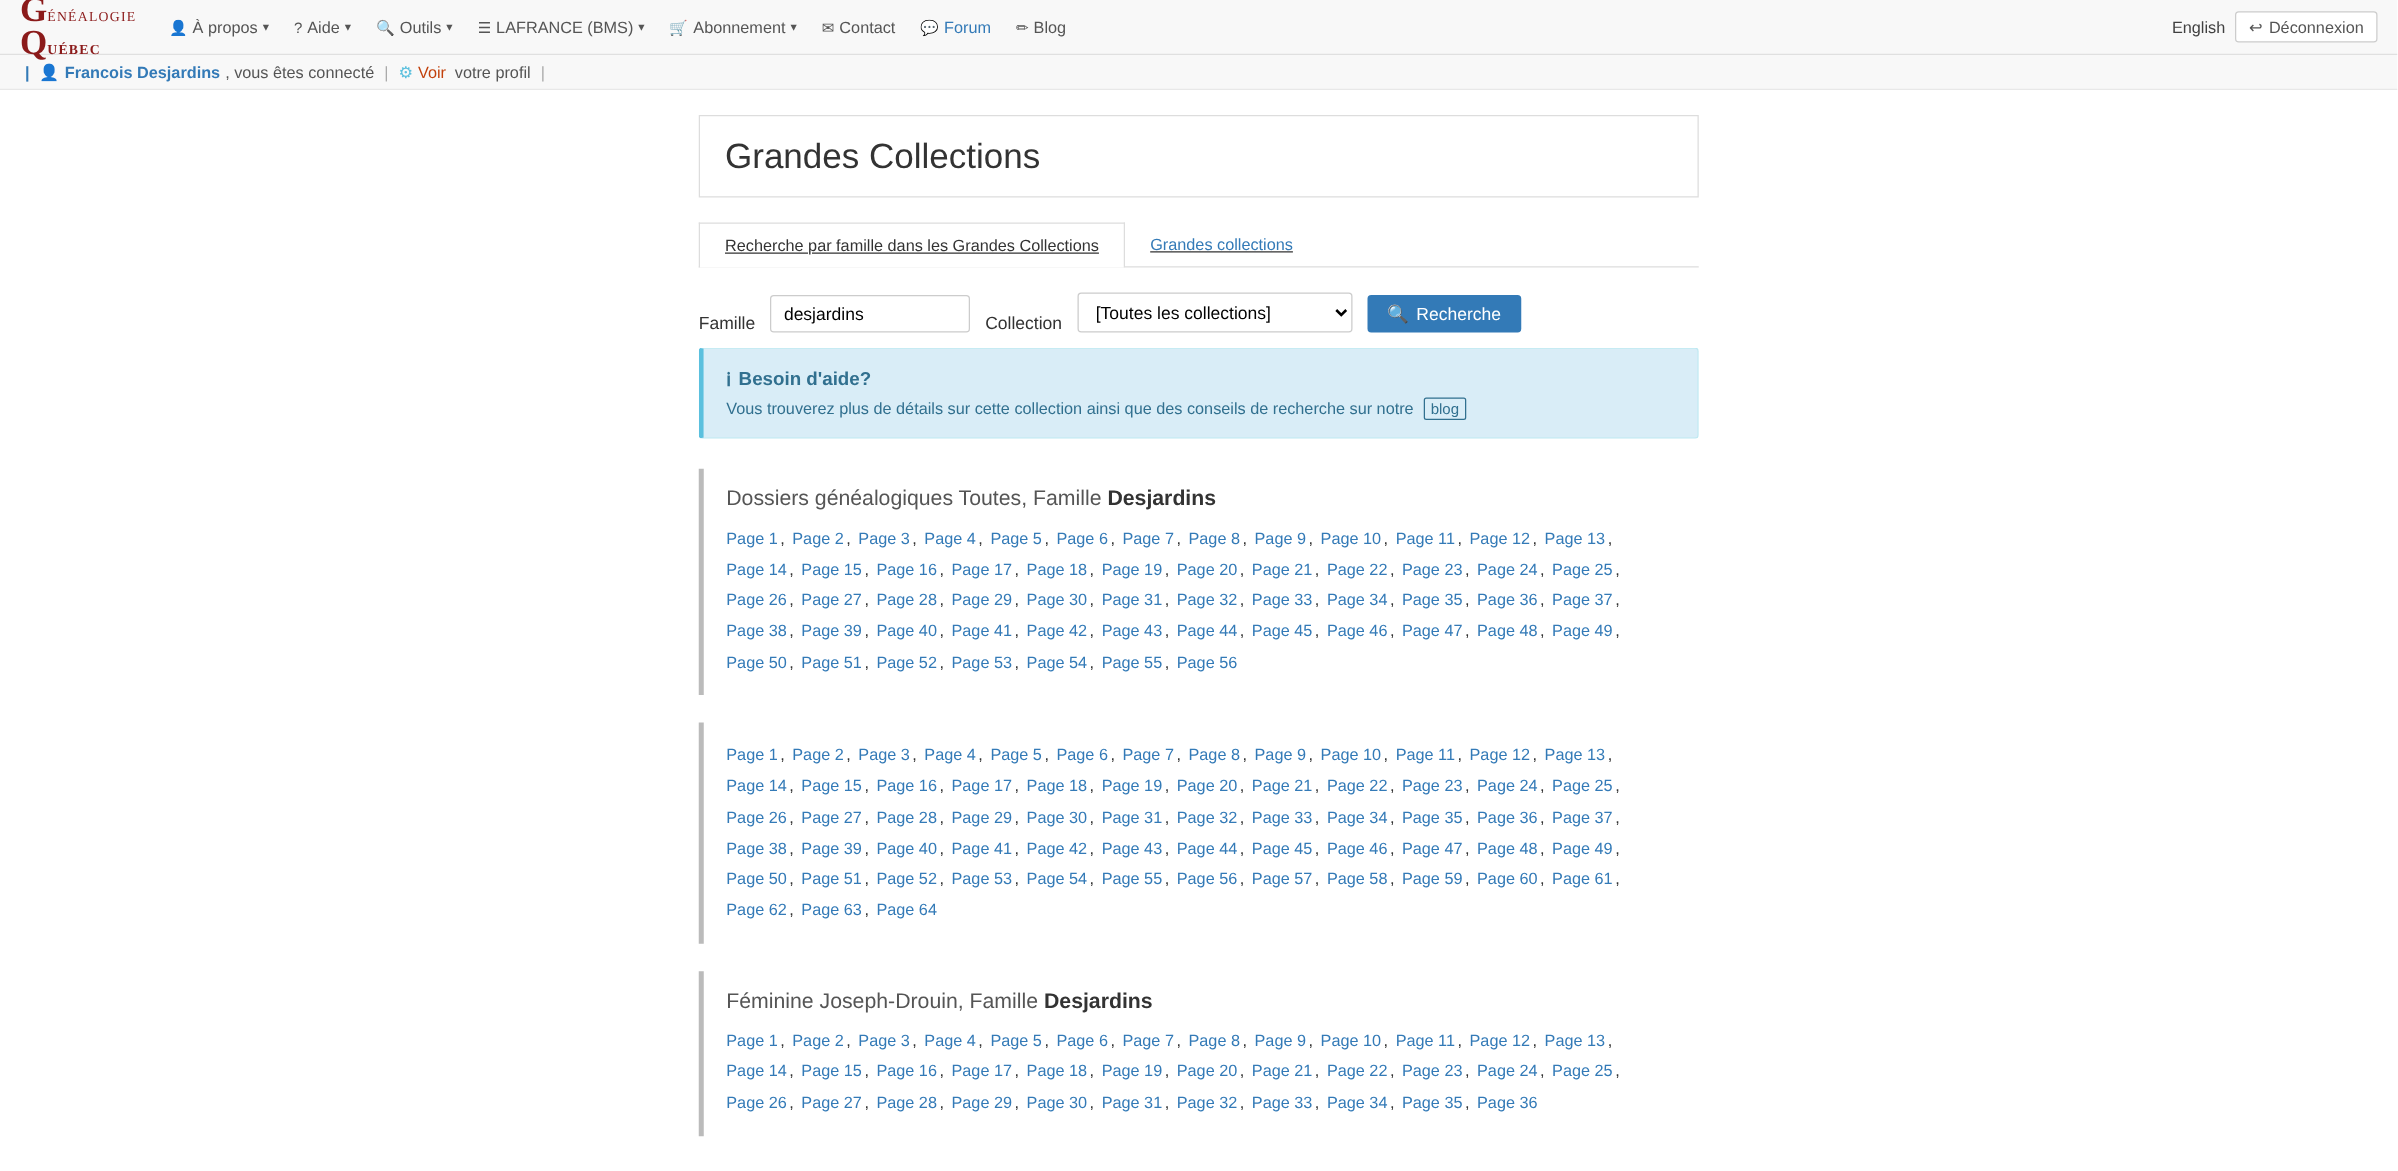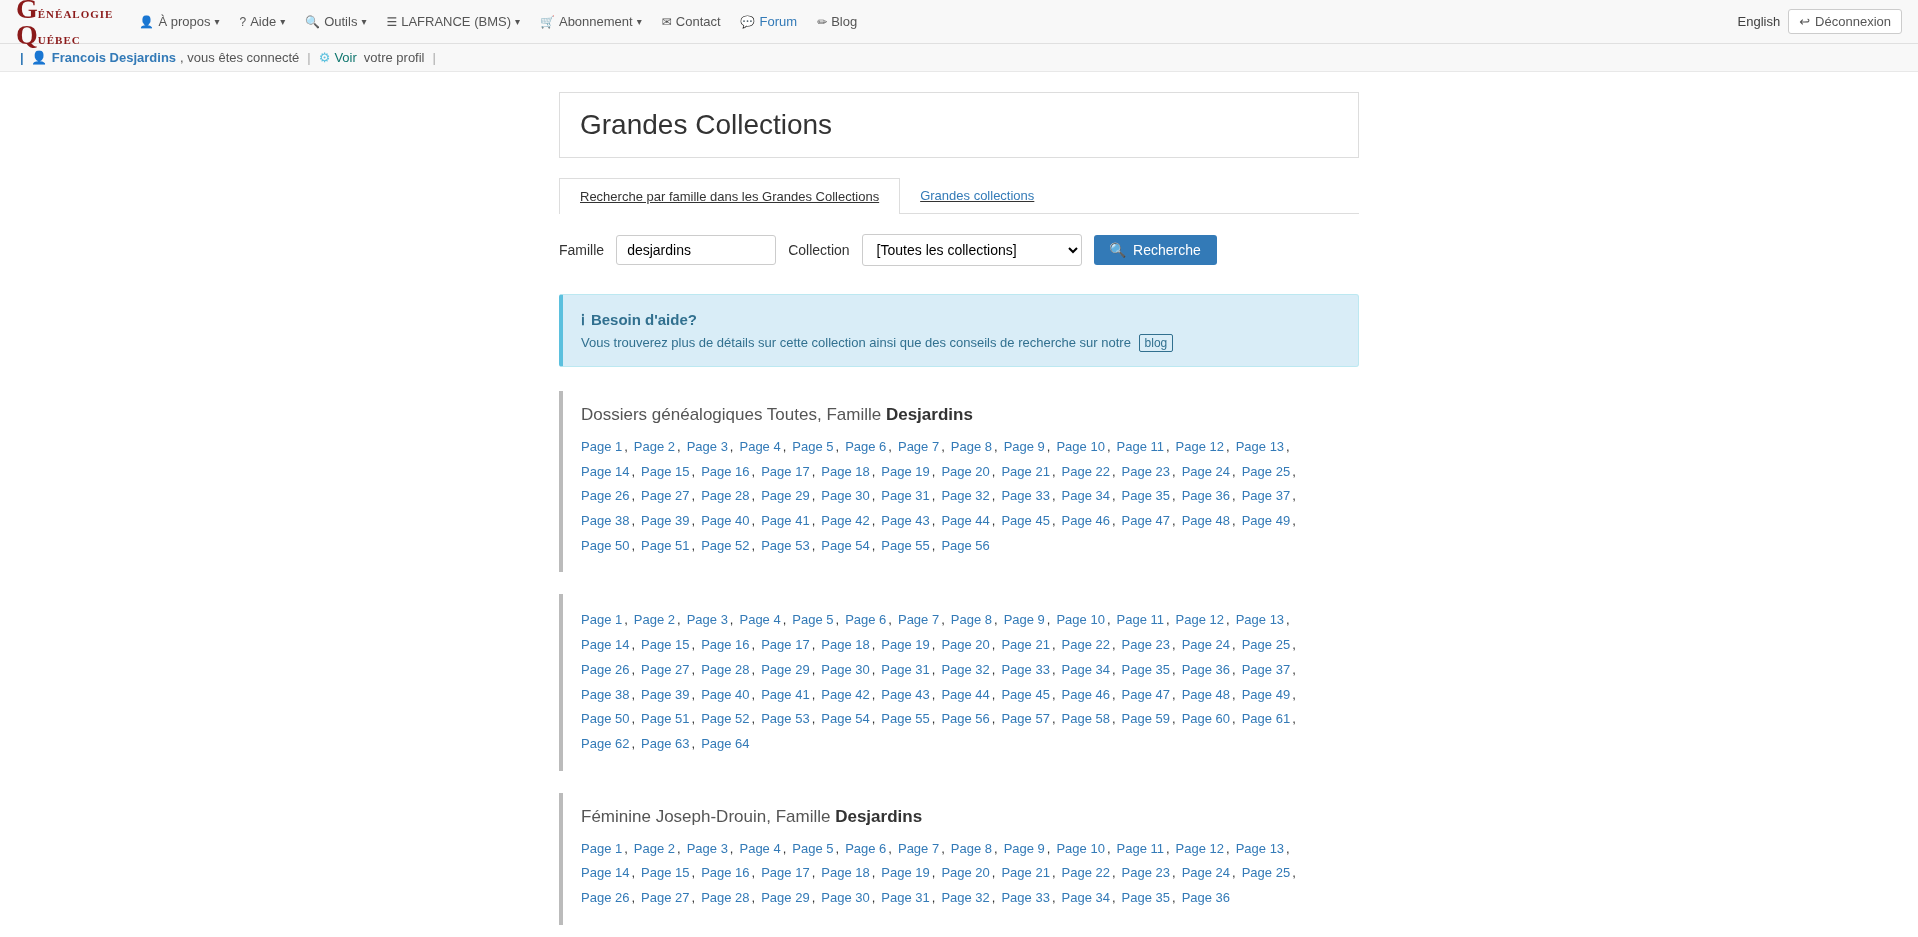--- a/index.html
+++ b/index.html
@@ -112,23 +112,23 @@
     .tab.link-tab {
       color: #337ab7;
       text-decoration: none;
       border: none;
       background: none;
     }
 
     
     .search-form {
       display: flex;
-      align-items: center;
+      align-items: flex-end;
       gap: 12px;
-      margin-bottom: 28px;
+      margin-bottom: 12px;
       flex-wrap: wrap;
     }
     .search-form label {
       font-size: 14px;
       color: #333;
     }
     .search-form input[type="text"] {
       border: 1px solid #ccc;
       border-radius: 3px;
       padding: 6px 10px;
@@ -226,21 +226,21 @@
     }
   </style>
 </head>
 <body>
 
 <nav class="navbar">
   <a class="navbar-brand" href="#">
     <div class="brand-logo">
       <span style="display:flex;align-items:baseline;gap:0;">
         <span style="font-size:28px;font-weight:bold;color:#8b1a1a;font-family:Georgia,serif;">G</span>
-        <span style="font-size:11px;font-weight:bold;color:#8b1a1a;font-family:Georgia,serif;letter-spacing:1px;">ÉNÉALOGIE</span>
+        <span style="font-size:11px;font-weight:normal;color:#8b1a1a;font-family:Georgia,serif;letter-spacing:1px;">ÉNÉALOGIE</span>
       </span>
       <span style="display:flex;align-items:baseline;gap:0;margin-top:-2px;">
         <span style="font-size:28px;font-weight:bold;color:#8b1a1a;font-family:Georgia,serif;">Q</span>
         <span style="font-size:11px;font-weight:bold;color:#8b1a1a;font-family:Georgia,serif;letter-spacing:1px;">UÉBEC</span>
       </span>
     </div>
   </a>
 
   <a class="nav-item" href="#">
     <span class="nav-icon">👤</span>
@@ -289,21 +289,21 @@
   </button>
 </nav>
 
 <div class="user-bar">
   <span style="color:#337ab7;font-weight:bold;margin-right:4px;">|</span>
   <span style="color:#555;">👤</span>
   <a href="#" style="color:#337ab7;font-weight:bold;">Francois Desjardins</a>
   <span>, vous êtes connecté</span>
   <span style="color:#aaa;margin:0 4px;">|</span>
   <span style="color:#5bc0de;">⚙</span>
-  <a href="#" style="color:#0f766e;">Voir</a>
+  <a href="#" style="color:#c2410c;">Voir</a>
   <span style="margin-left:3px;">votre profil</span>
   <span style="color:#aaa;margin:0 4px;">|</span>
 </div>
 
 <div class="main-content">
 
   <div class="page-title-box">
     <h1>Grandes Collections</h1>
   </div>
 

